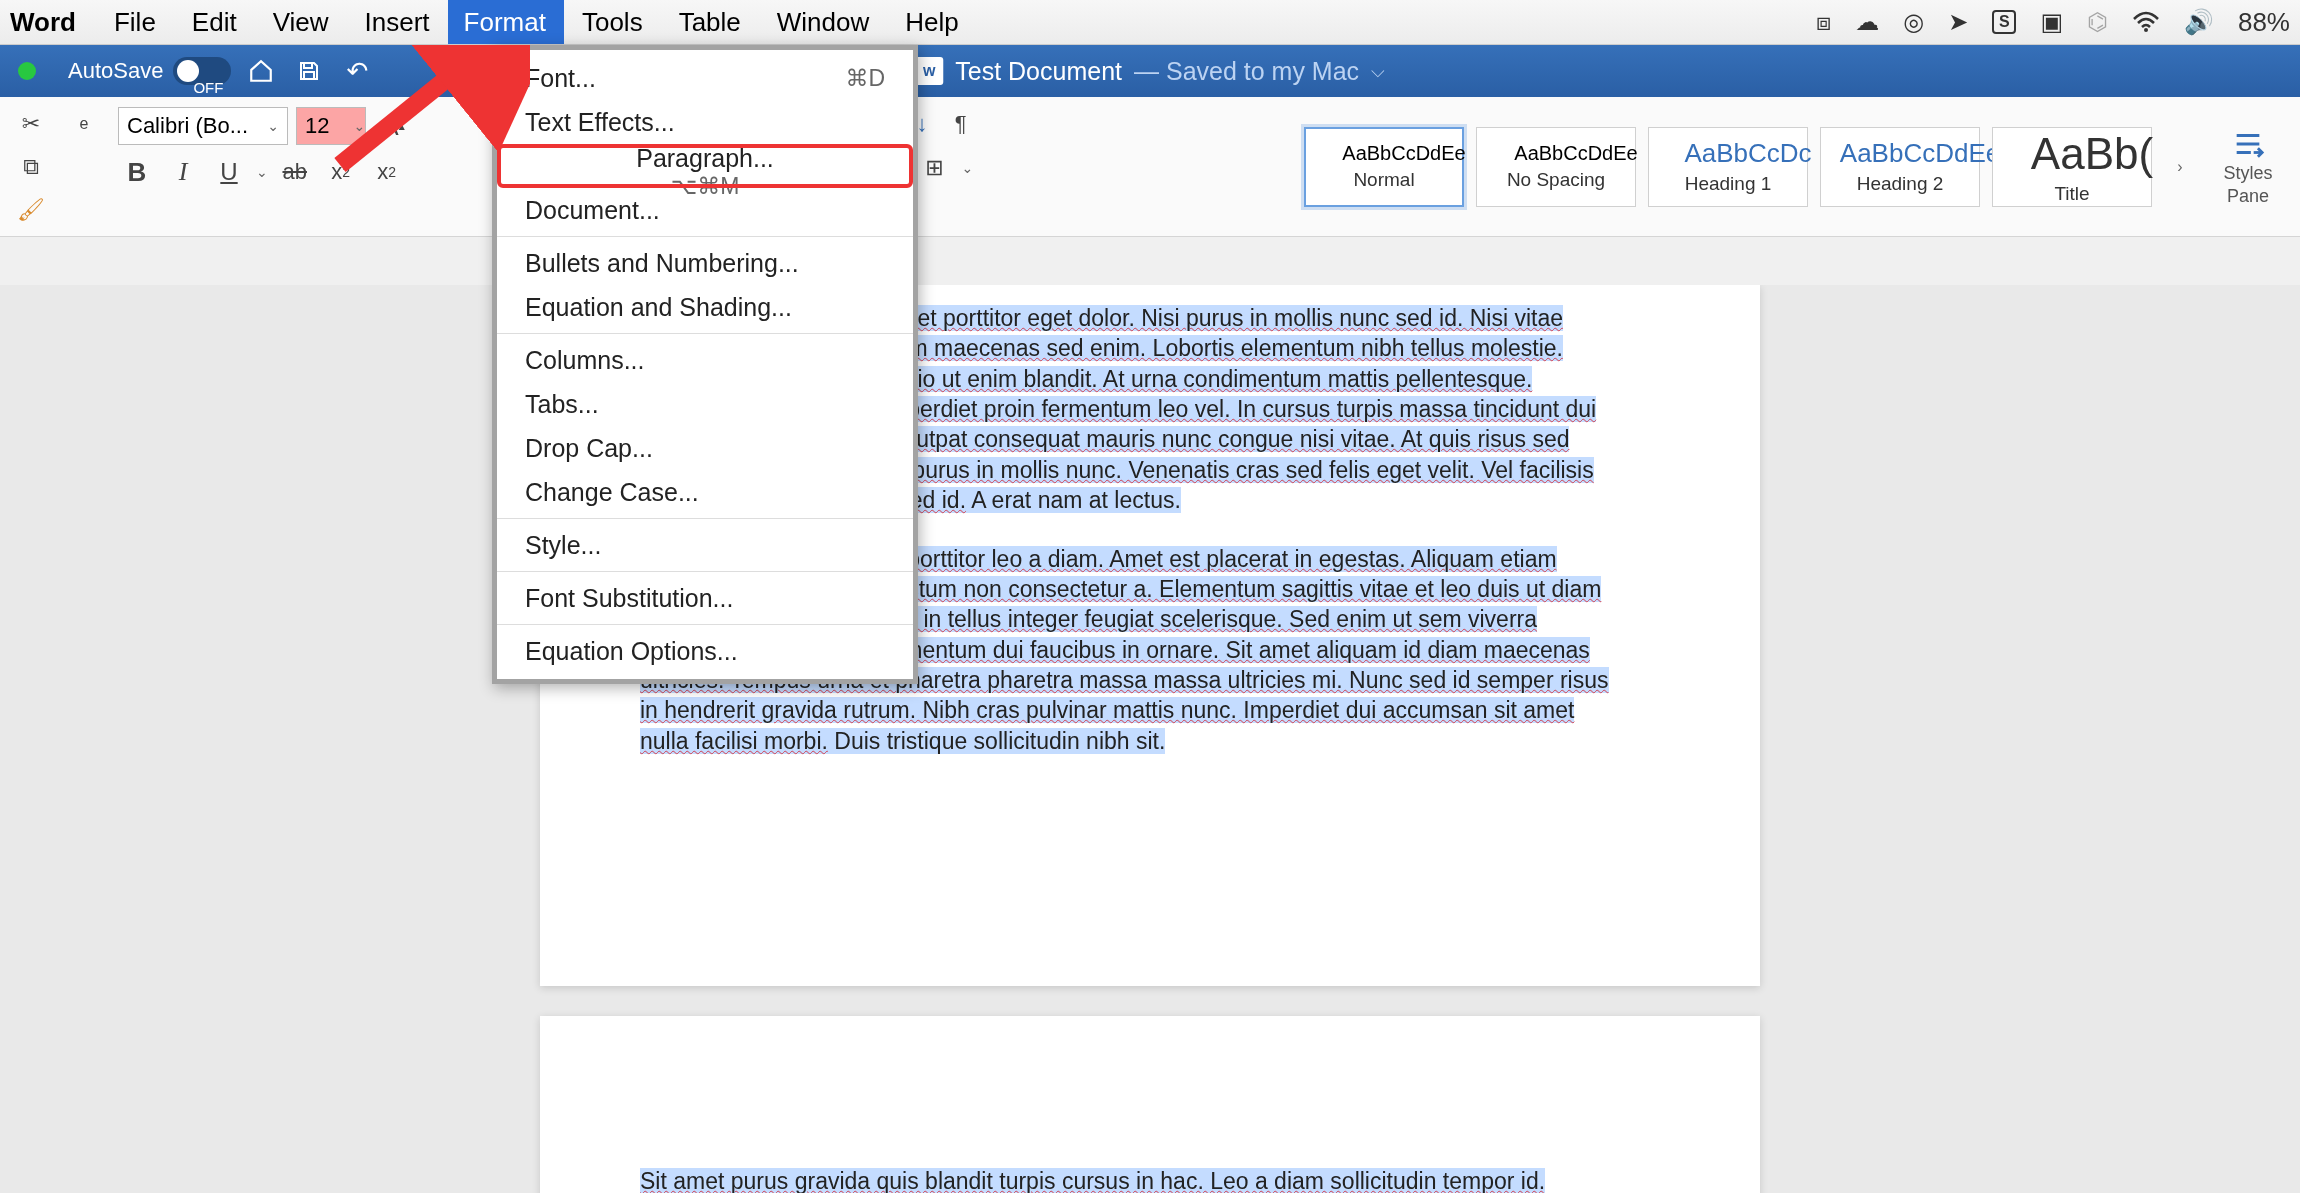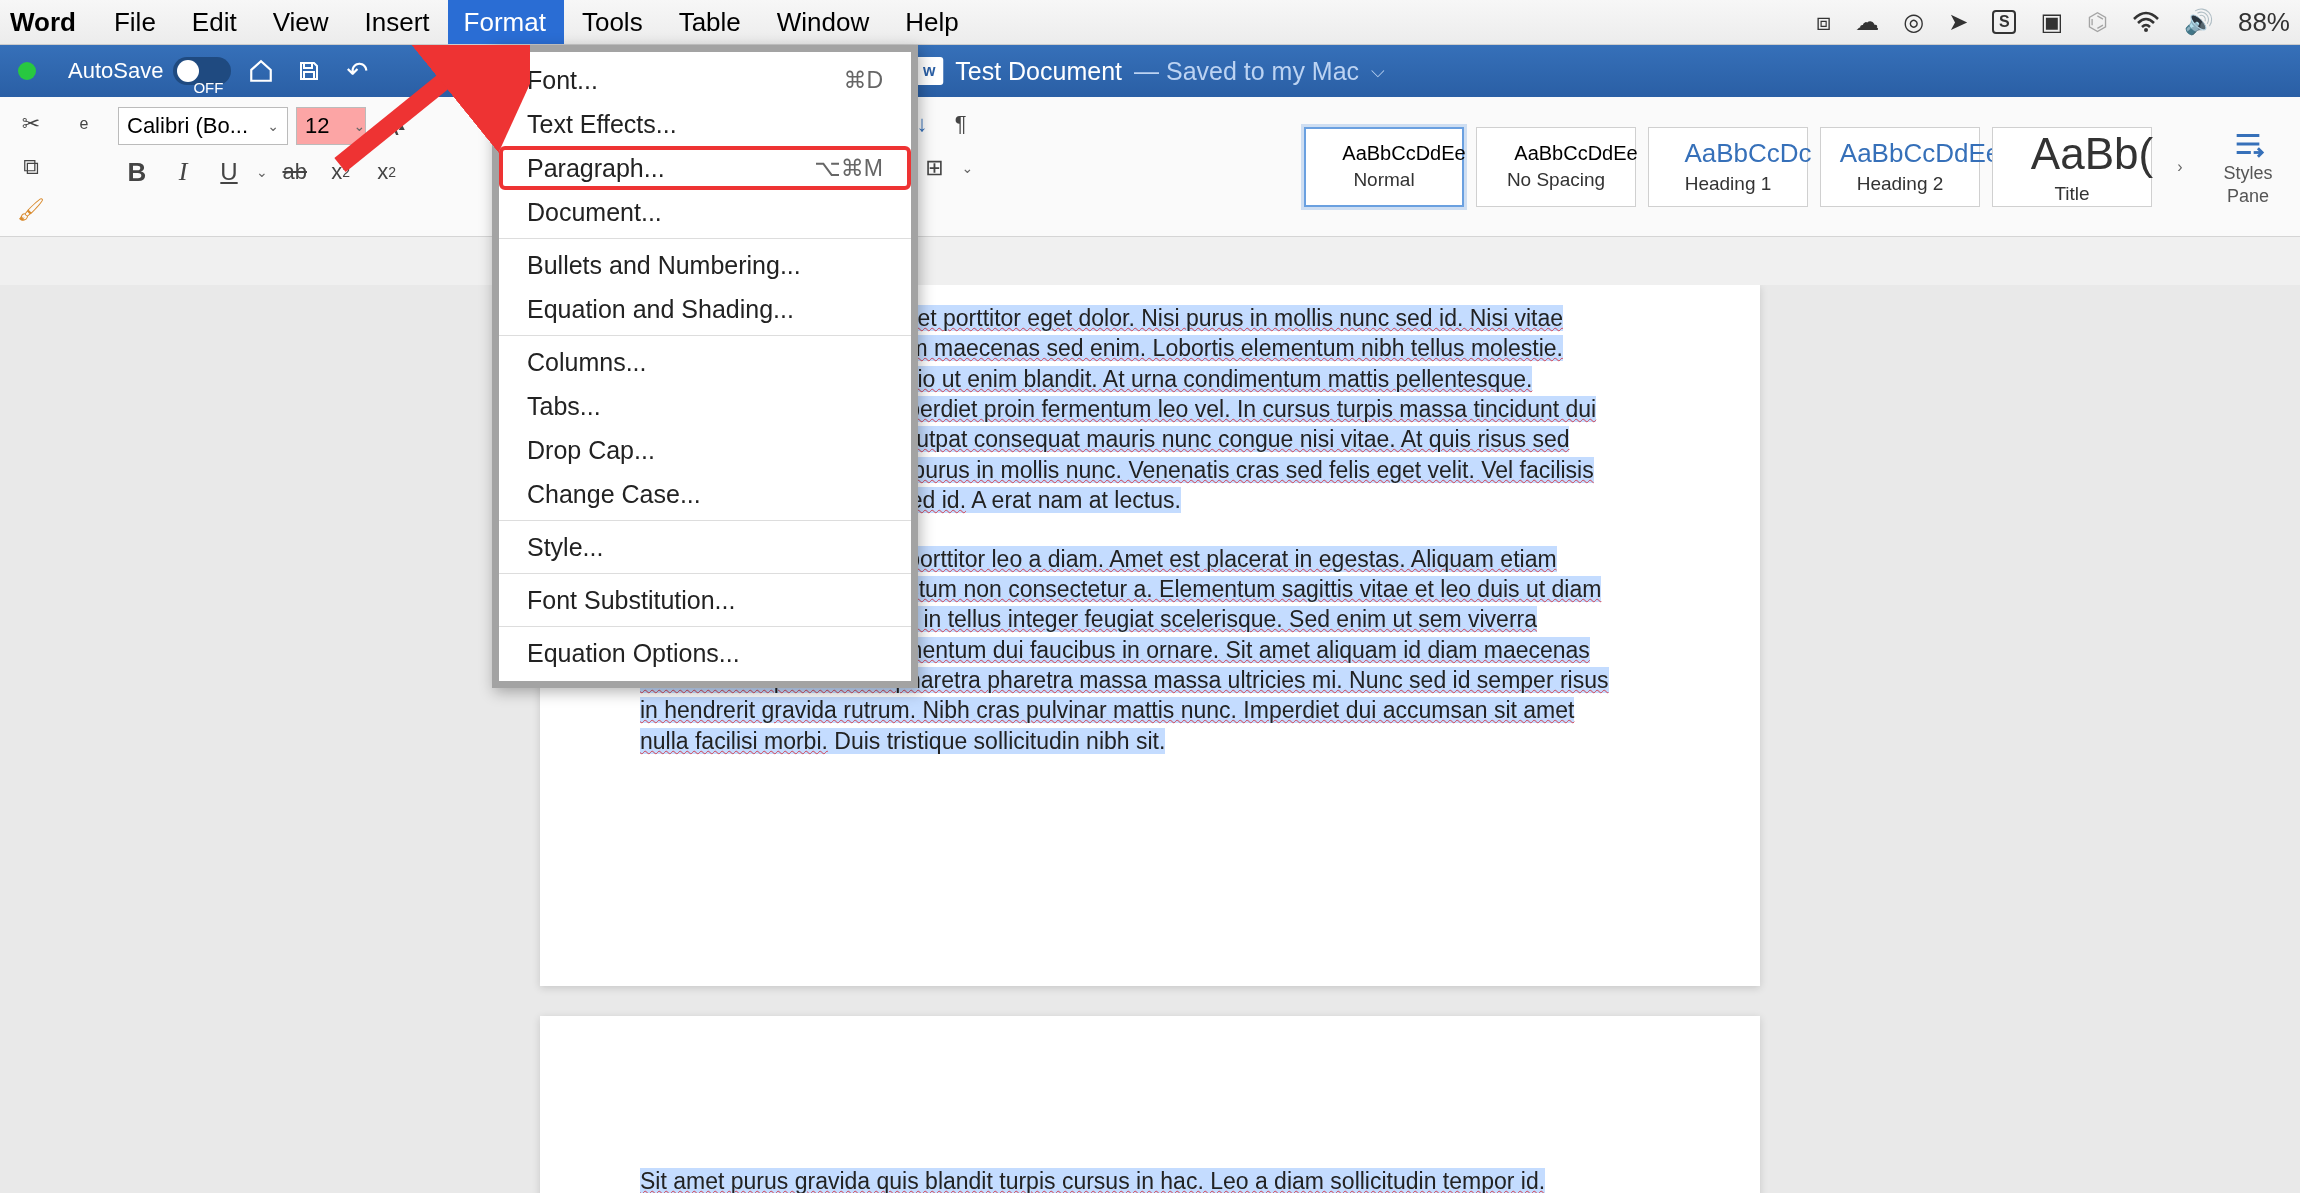--- a/index.html
+++ b/index.html
@@ -51,23 +51,23 @@
 .style-card { width: 160px; height: 80px; border: 1px solid #d0d0d0; background: #fff; display: flex; flex-direction: column; align-items: center; justify-content: center; gap: 4px; }
 .style-card.sel { border: 2px solid #6aa0e0; box-shadow: 0 0 0 3px rgba(106,160,224,0.3); }
 .style-card .sample { font-size: 20px; margin-left: 40px; }
 .style-card .sample.h { color: #3670b9; font-size: 26px; }
 .style-card .sample.t { font-size: 44px; color: #333; }
 .style-card .lbl { font-size: 19px; color: #333; }
 .more-styles { width: 32px; height: 80px; display: flex; align-items: center; justify-content: center; color: #666; }
 .styles-pane { width: 80px; display: flex; flex-direction: column; align-items: center; justify-content: center; font-size: 18px; color: #555; gap: 2px; }
 
 
-.dropmenu { position: absolute; left: 492px; top: 45px; width: 426px; background: #fff; border: 7px solid #a3a3a3; box-shadow: 2px 4px 14px rgba(0,0,0,0.3); z-index: 100; padding: 6px 0; }
+.dropmenu { position: absolute; left: 492px; top: 45px; width: 426px; background: #fff; border: 5px solid #a3a3a3; box-shadow: 2px 4px 14px rgba(0,0,0,0.3); z-index: 100; padding: 6px 0; }
 .dropmenu .mi { height: 44px; display: flex; align-items: center; justify-content: space-between; padding: 0 28px; font-size: 25px; color: #222; }
-.dropmenu .mi.hl { outline: 4px solid #e33; outline-offset: -4px; border-radius: 6px; }
+.dropmenu .mi.hl { outline: 4px solid #e33; outline-offset: -4px; border-radius: 6px; flex-direction: column; }
 .dropmenu .sep { height: 1px; background: #ddd; margin: 4px 0; }
 .shortcut { color: #666; font-size: 23px; }
 
 
 .arrow { position: absolute; left: 310px; top: 45px; z-index: 200; pointer-events: none; }
 .arrow svg { width: 220px; height: 130px; }
 
 
 .docarea { position: absolute; left: 0; top: 285px; right: 0; bottom: 0; background: #e9e9e9; display: flex; flex-direction: column; align-items: center; overflow: hidden; }
 .page { width: 1220px; background: #fff; box-shadow: 0 2px 8px rgba(0,0,0,0.15); padding: 18px 150px 40px 100px; }

